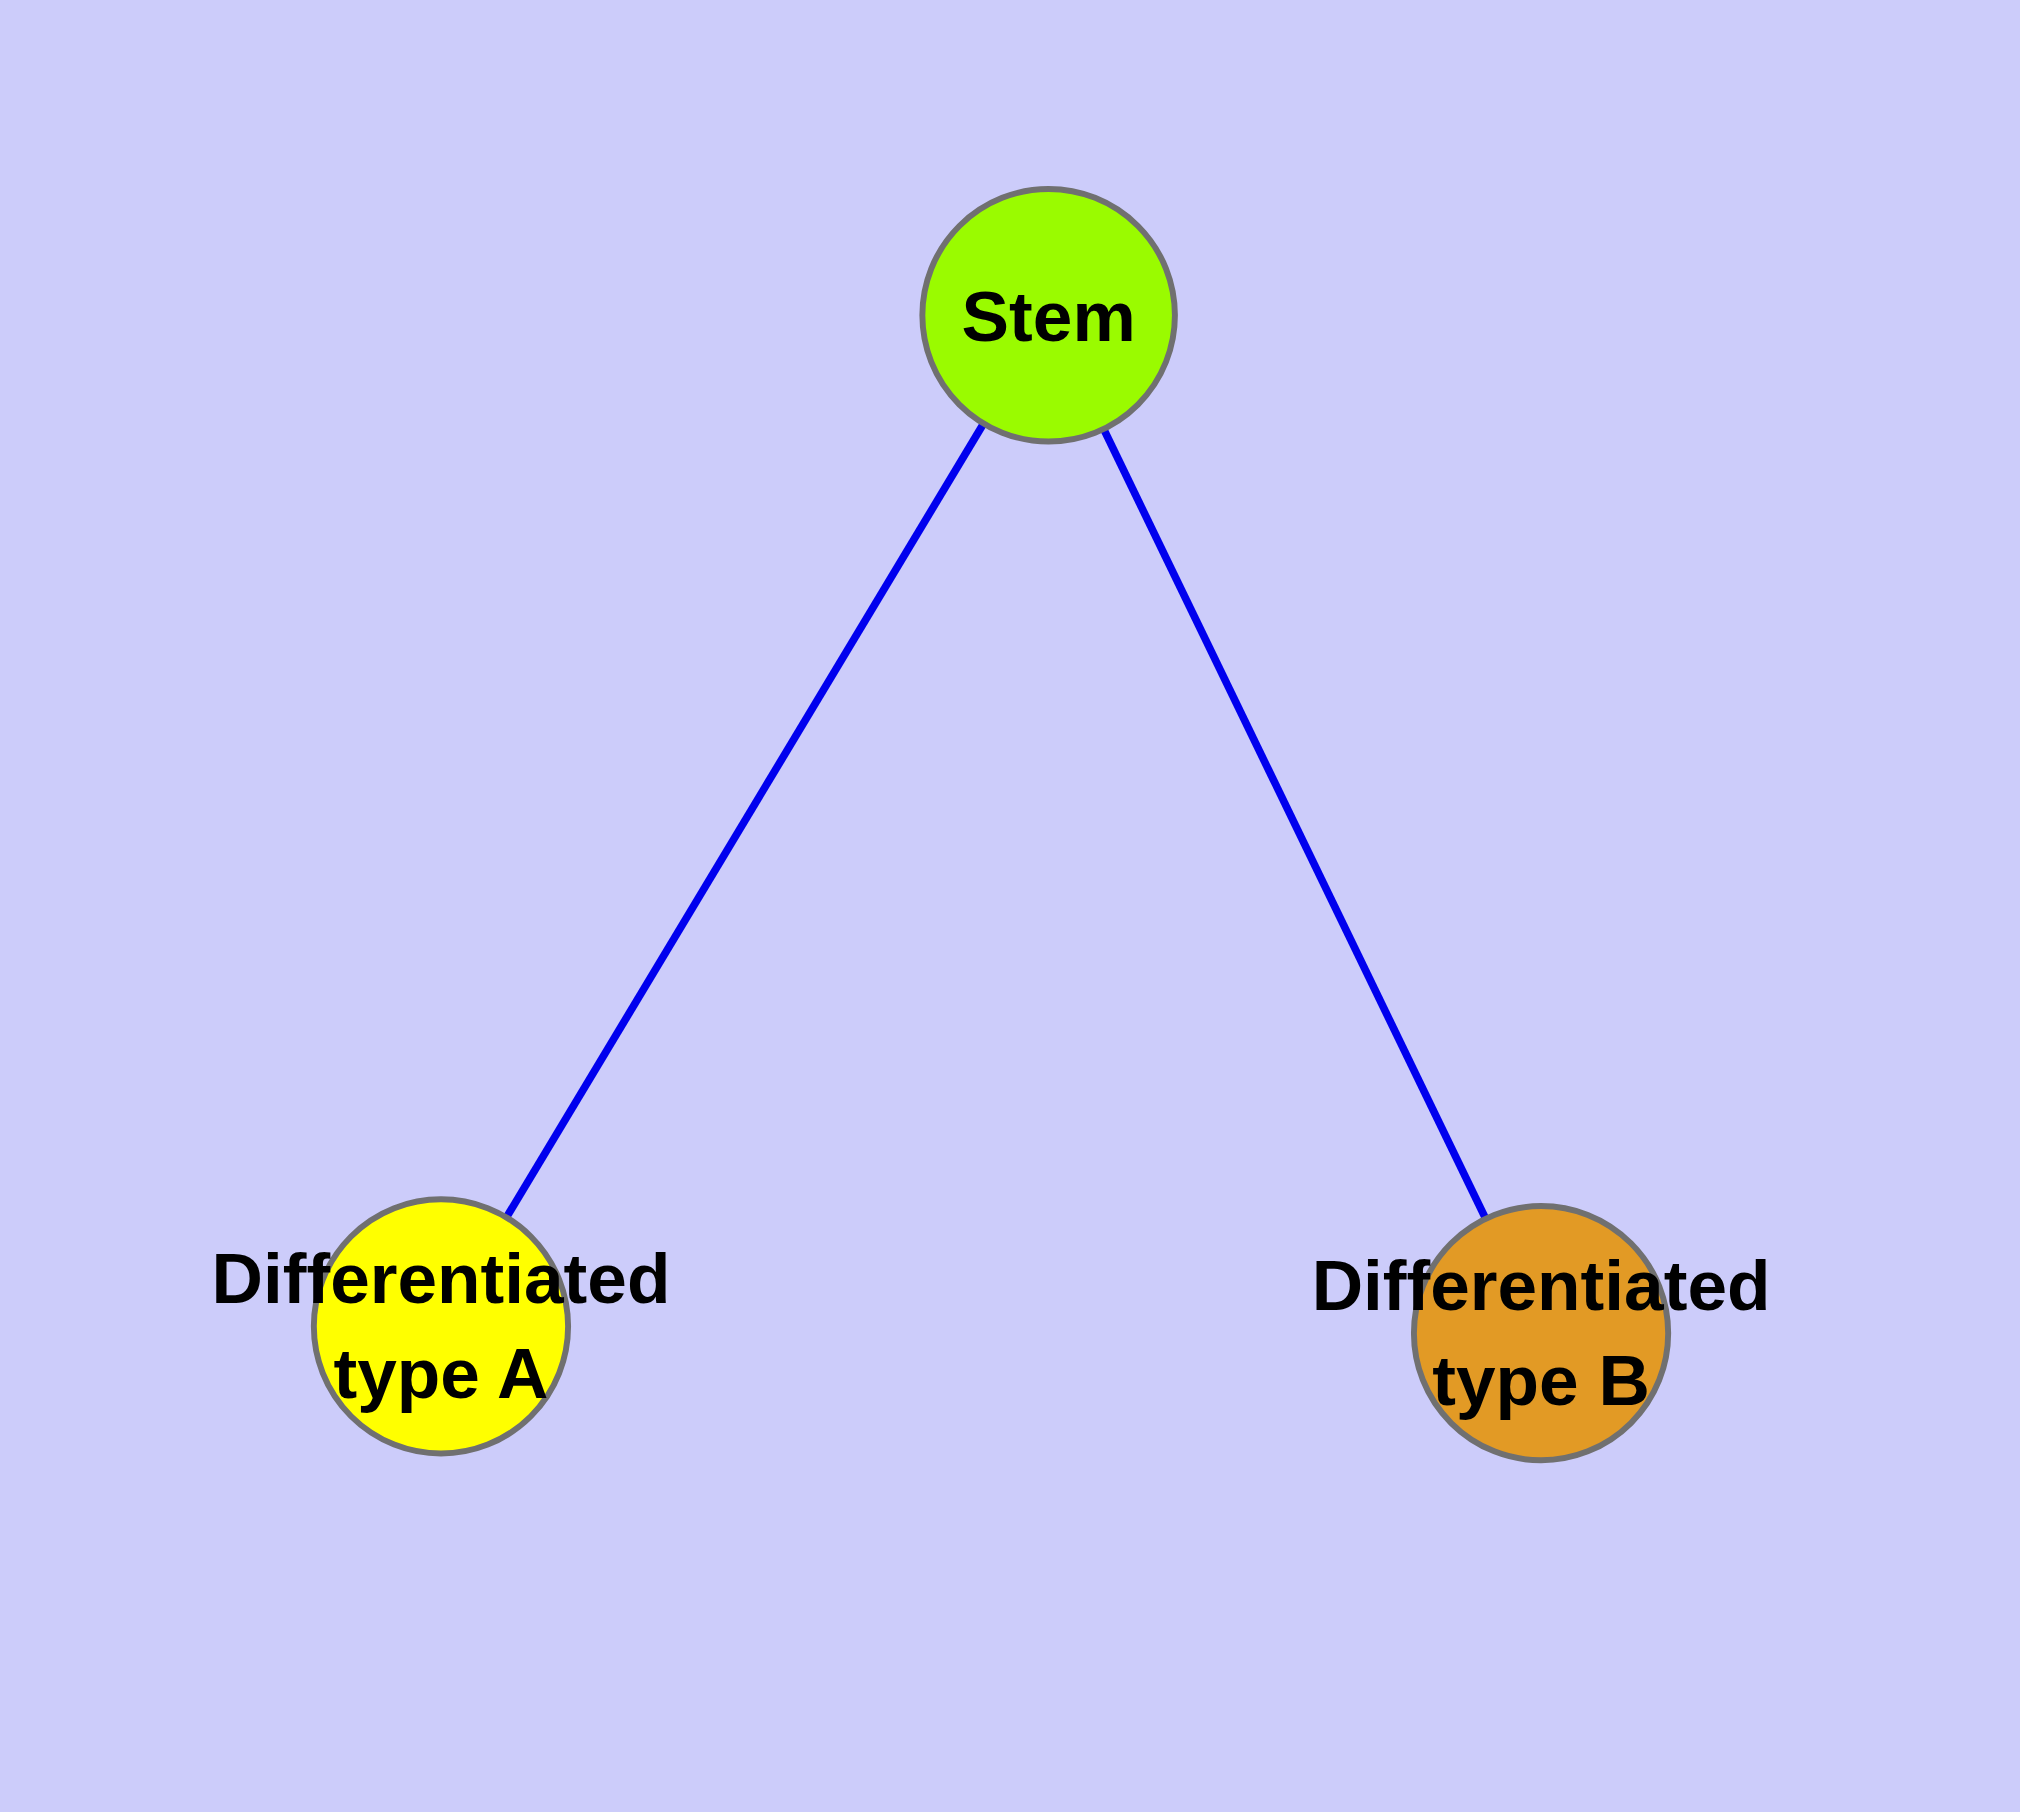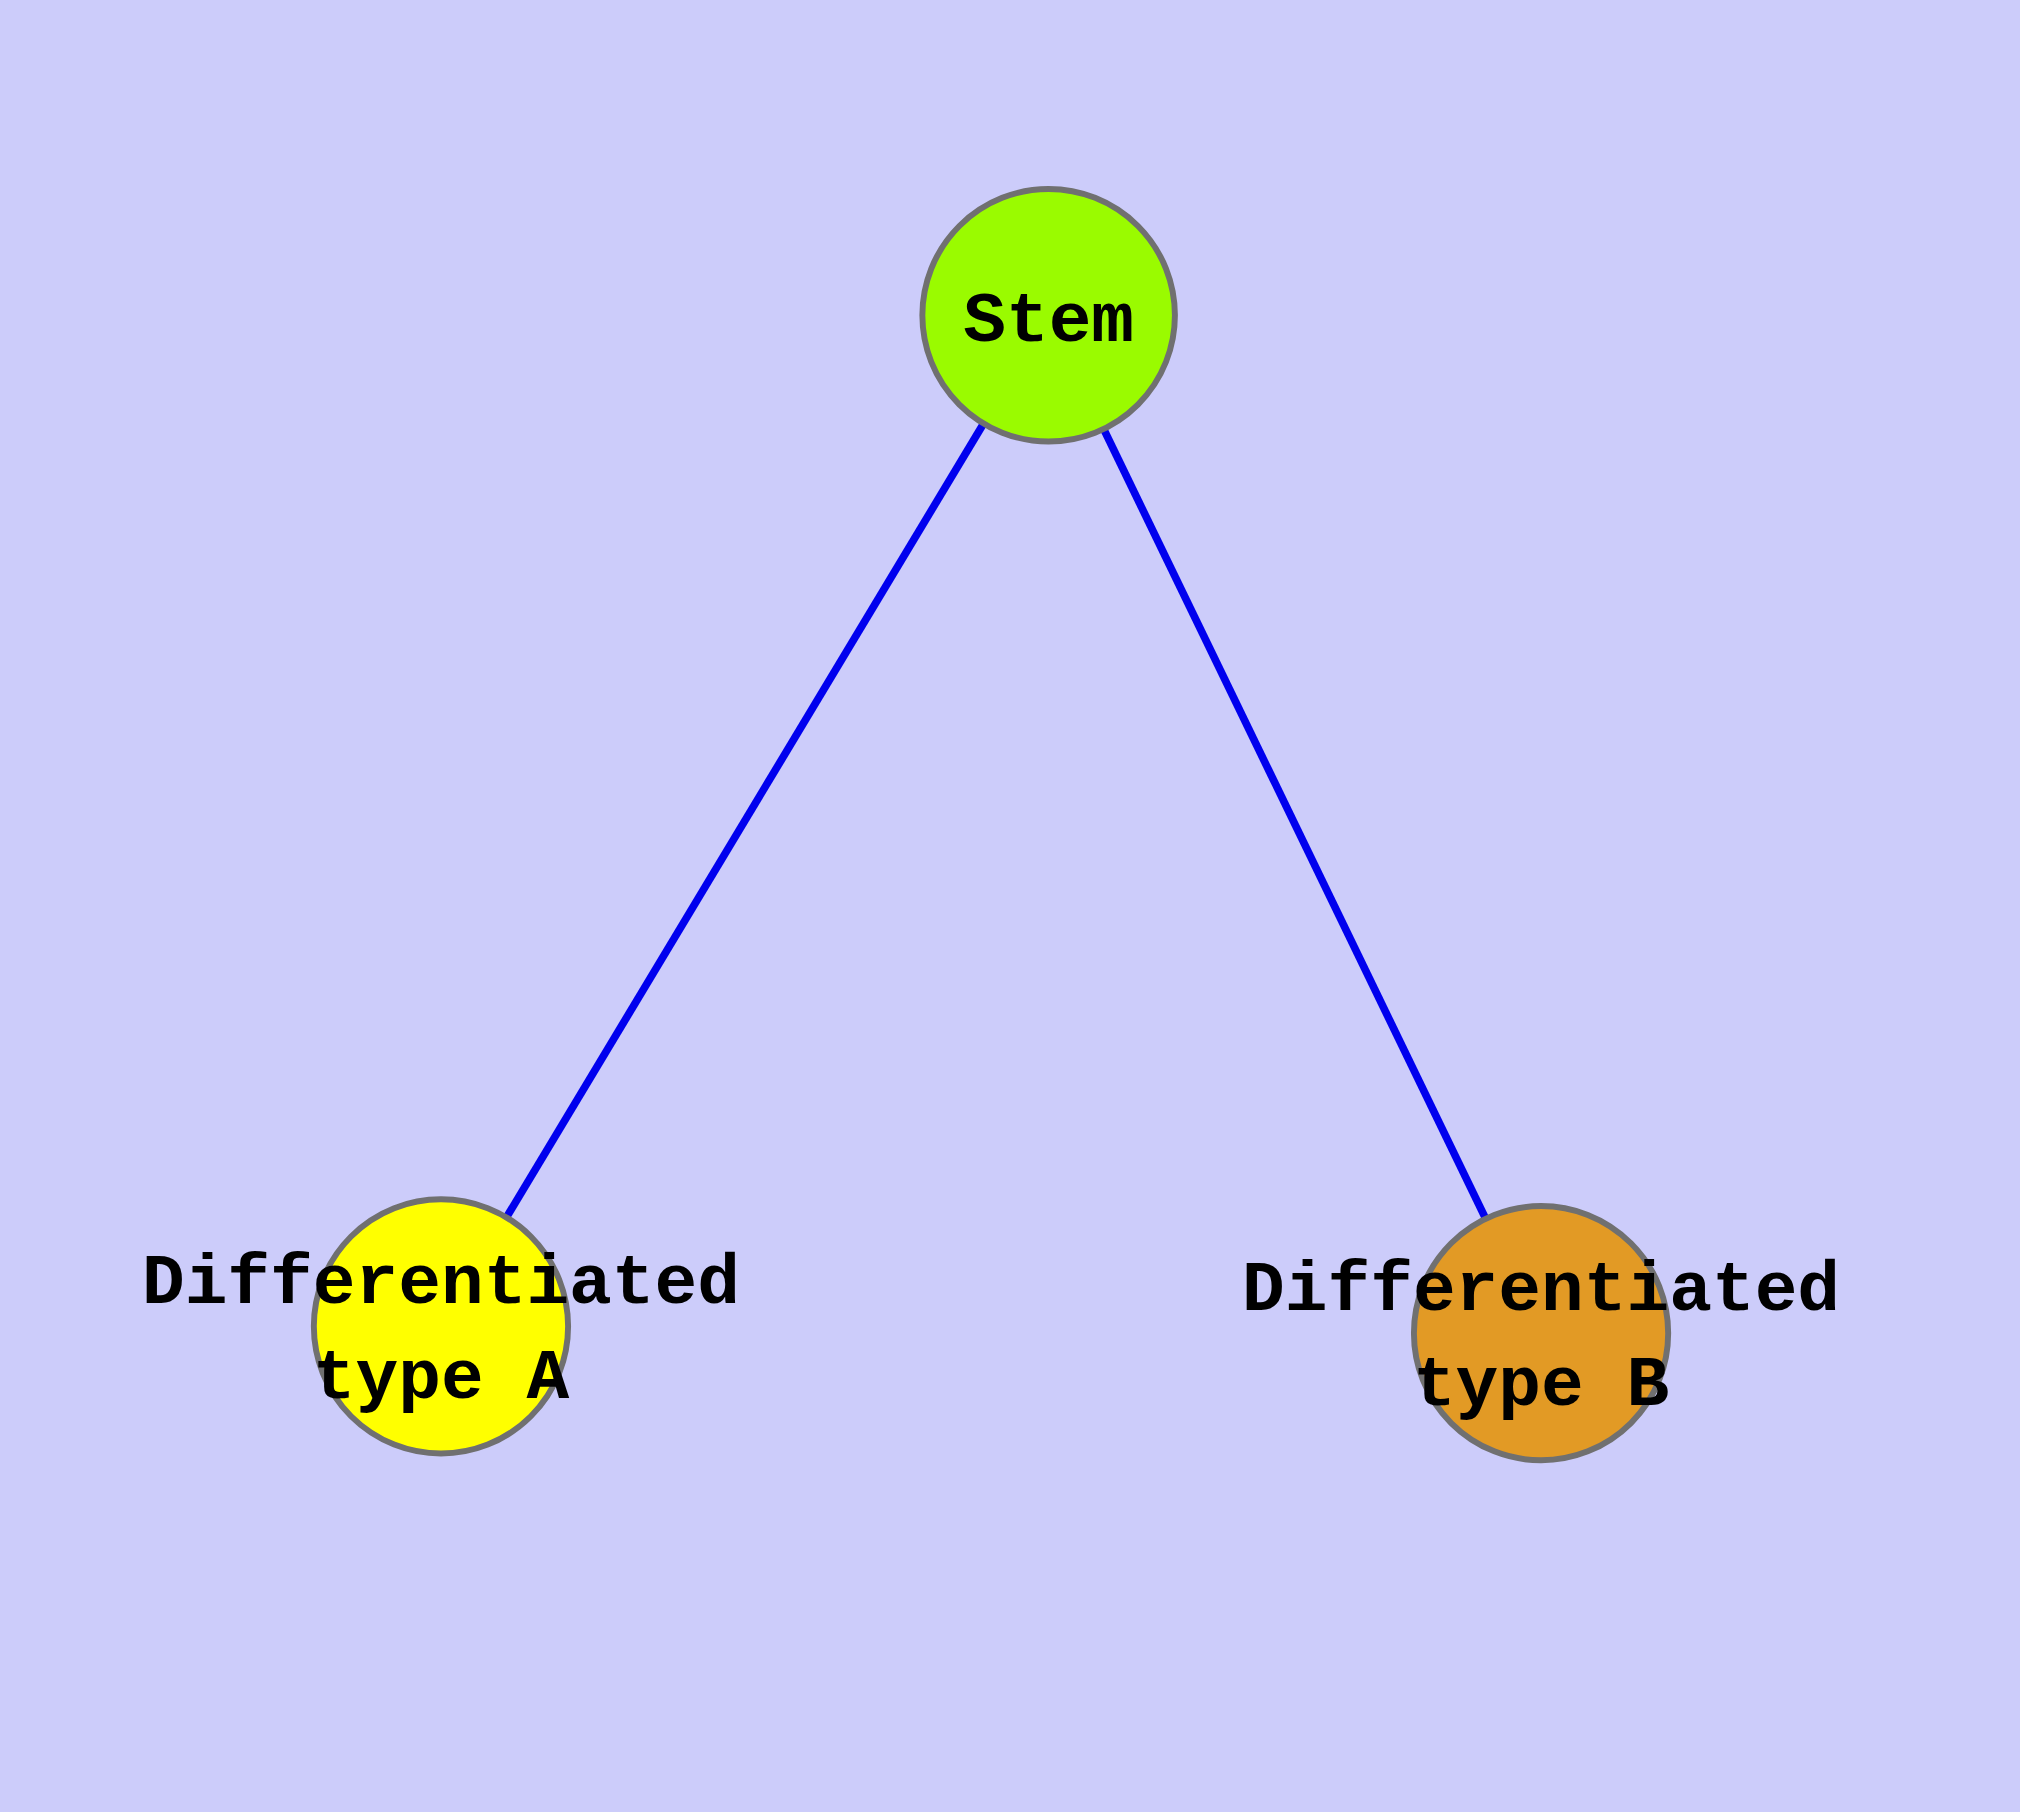--- a/index.html
+++ b/index.html
@@ -7,21 +7,21 @@
     margin: 0;
     padding: 0;
     background: #ffffff;
   }
   #canvas {
     position: relative;
     width: 2021px;
     height: 1812px;
     overflow: hidden;
     background: #ccccfa;
-    font-family: Liberation Mono, monospace;
+    font-family: Liberation Sans, sans-serif;
     text-align: right;
   }
   #graph-svg {
     position: absolute;
     top: 0;
     left: 0;
     width: 2021px;
     height: 1812px;
     display: block;
   }

